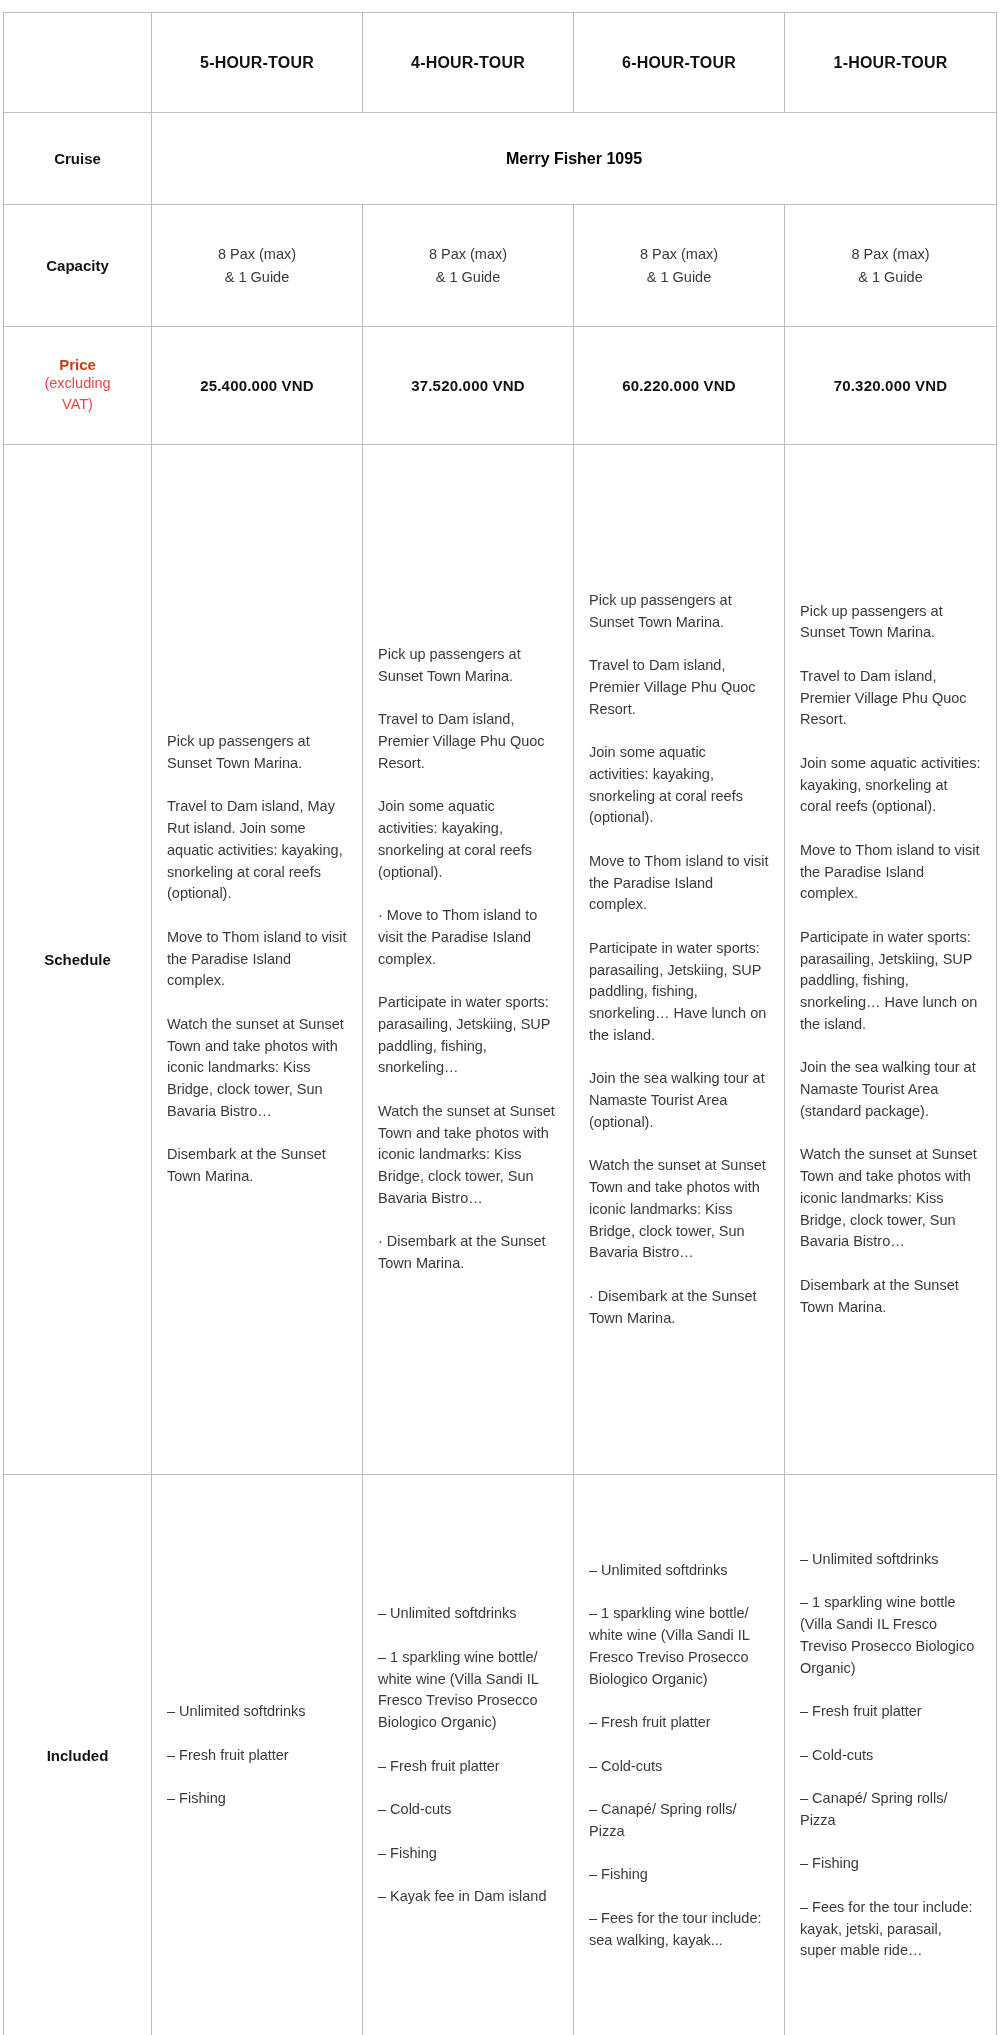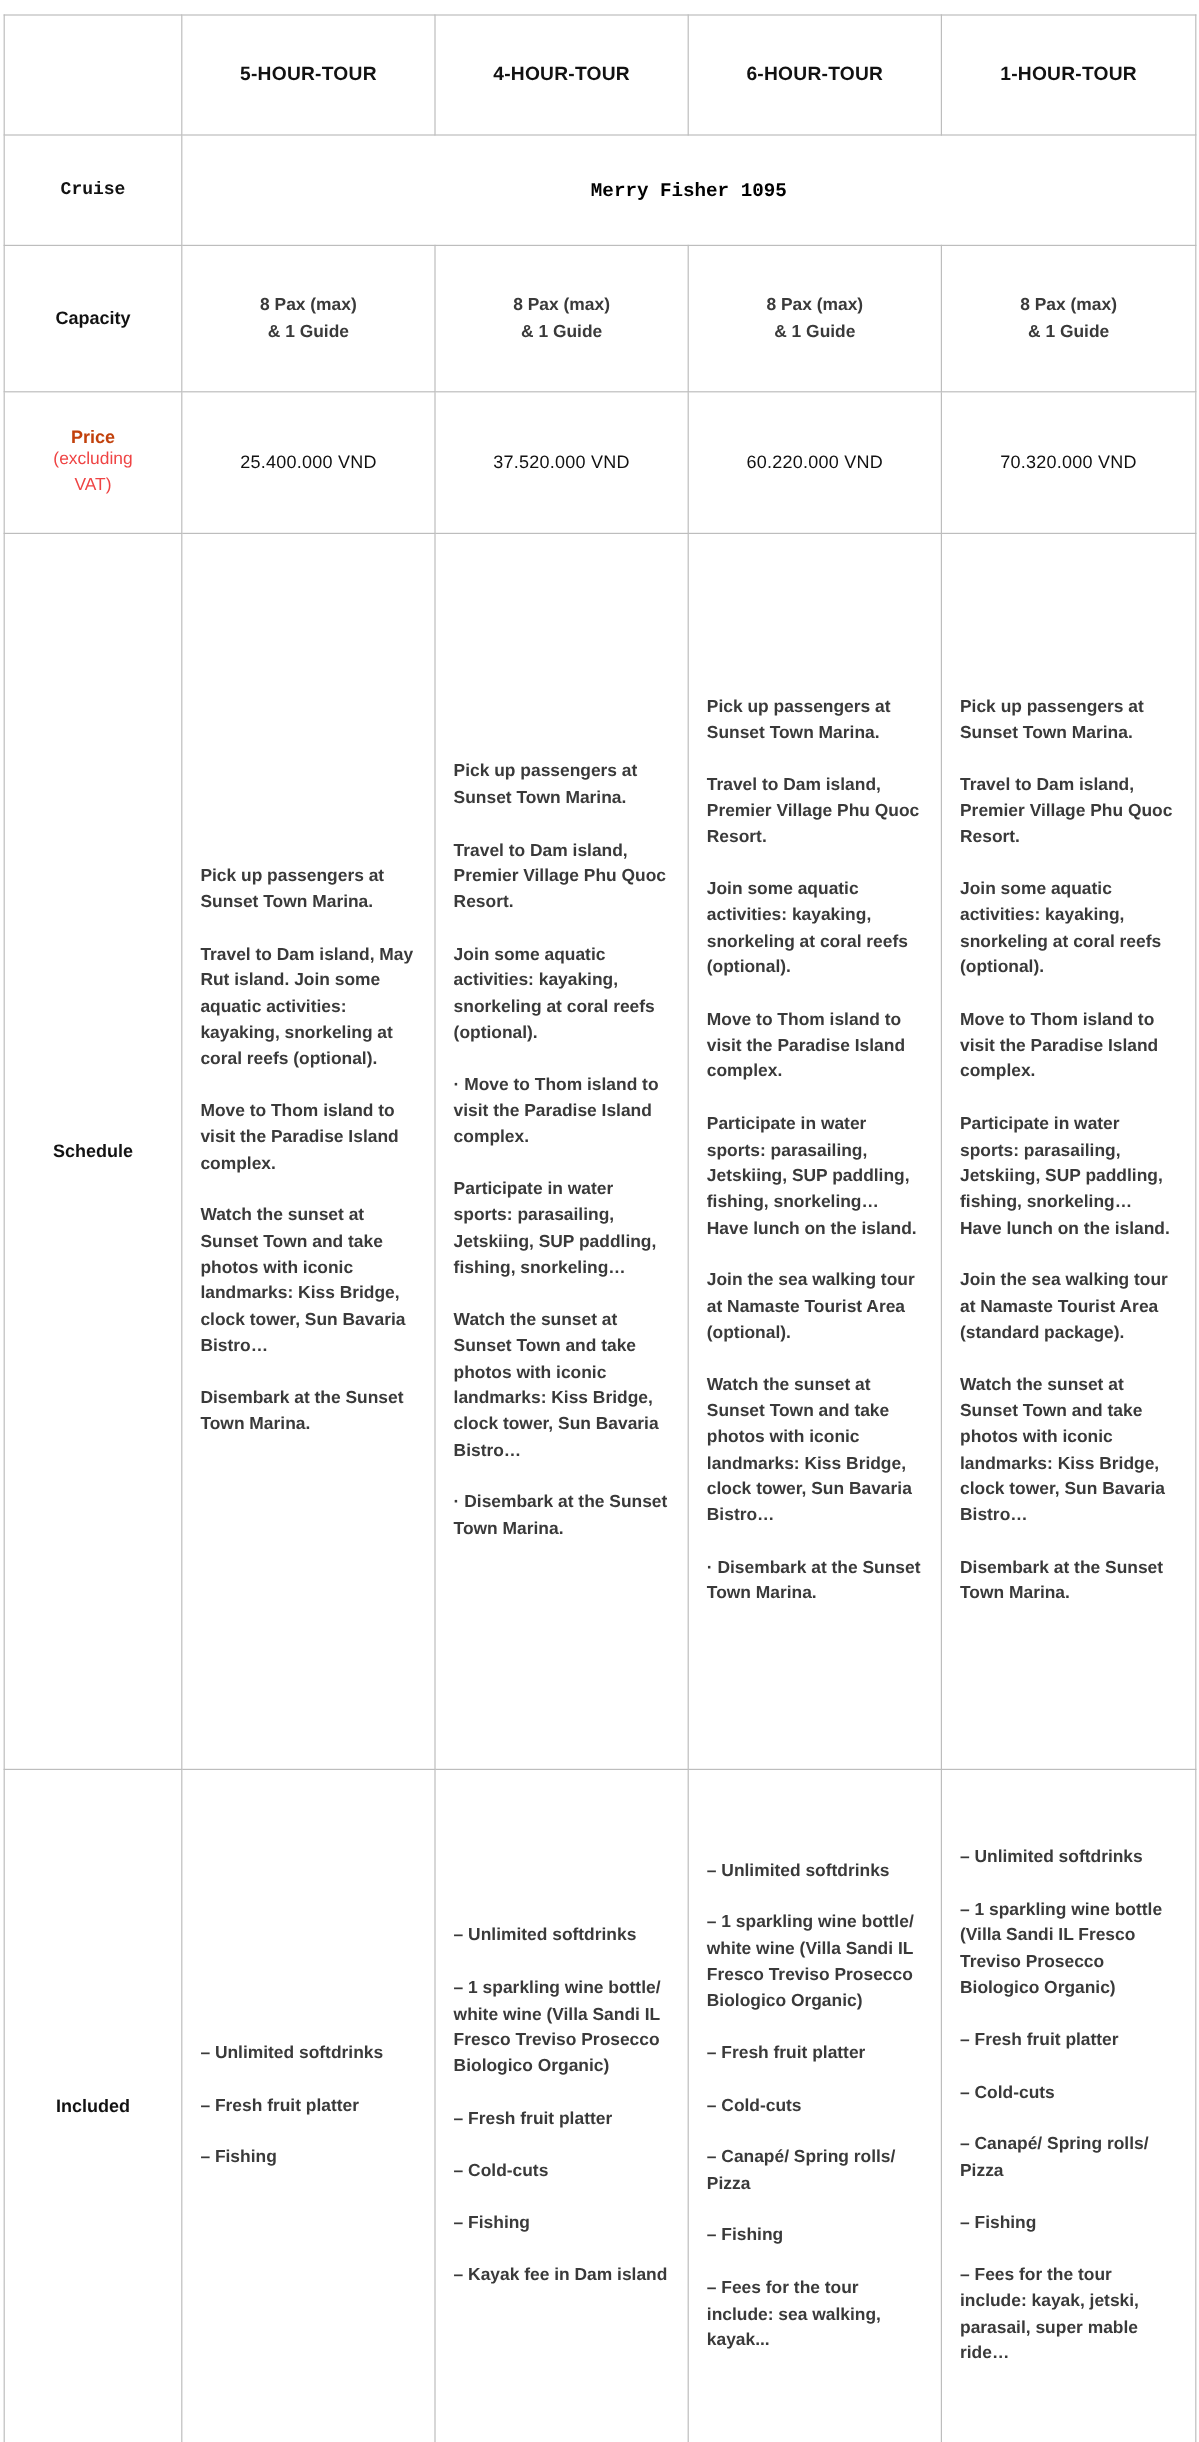--- a/index.html
+++ b/index.html
@@ -18,25 +18,24 @@
     table-layout: fixed;
     width: 993px;
     background: #ffffff;
     color: #3a3a3a;
   }
   .tour-table td, .tour-table th {
     border: 1px solid #bdbdbd;
     vertical-align: middle;
     background: #ffffff;
     overflow: hidden;
-    font-weight: bold;
   }
   
   tr.r-header   { height: 100px; }
-  tr.r-cruise   { height: 92px; font-family: Liberation Mono, monospace;  }
+  tr.r-cruise   { height: 92px;  }
   tr.r-capacity { height: 122px; }
   tr.r-price    { height: 118px; }
   tr.r-schedule { height: 1030px;}
   tr.r-included { height: 562px; }
 
   th.colhead {
     font-size: 16px;
     font-weight: 700;
     color: #121212;
     text-align: center;
@@ -52,21 +51,21 @@
   td.center-val {
     text-align: center;
     font-size: 14.5px;
     line-height: 1.55;
     white-space: pre-line;
     color: #3a3a3a;
   }
   td.bold-val {
     text-align: center;
     font-size: 15px;
-    font-weight: 400;
+    font-weight: 700;
     color: #121212;
     letter-spacing: 0.2px;
   }
   td.merged-val {
     text-align: center;
     font-size: 16px;
     font-weight: 700;
     color: #000000;
   }
   td.longtext {

